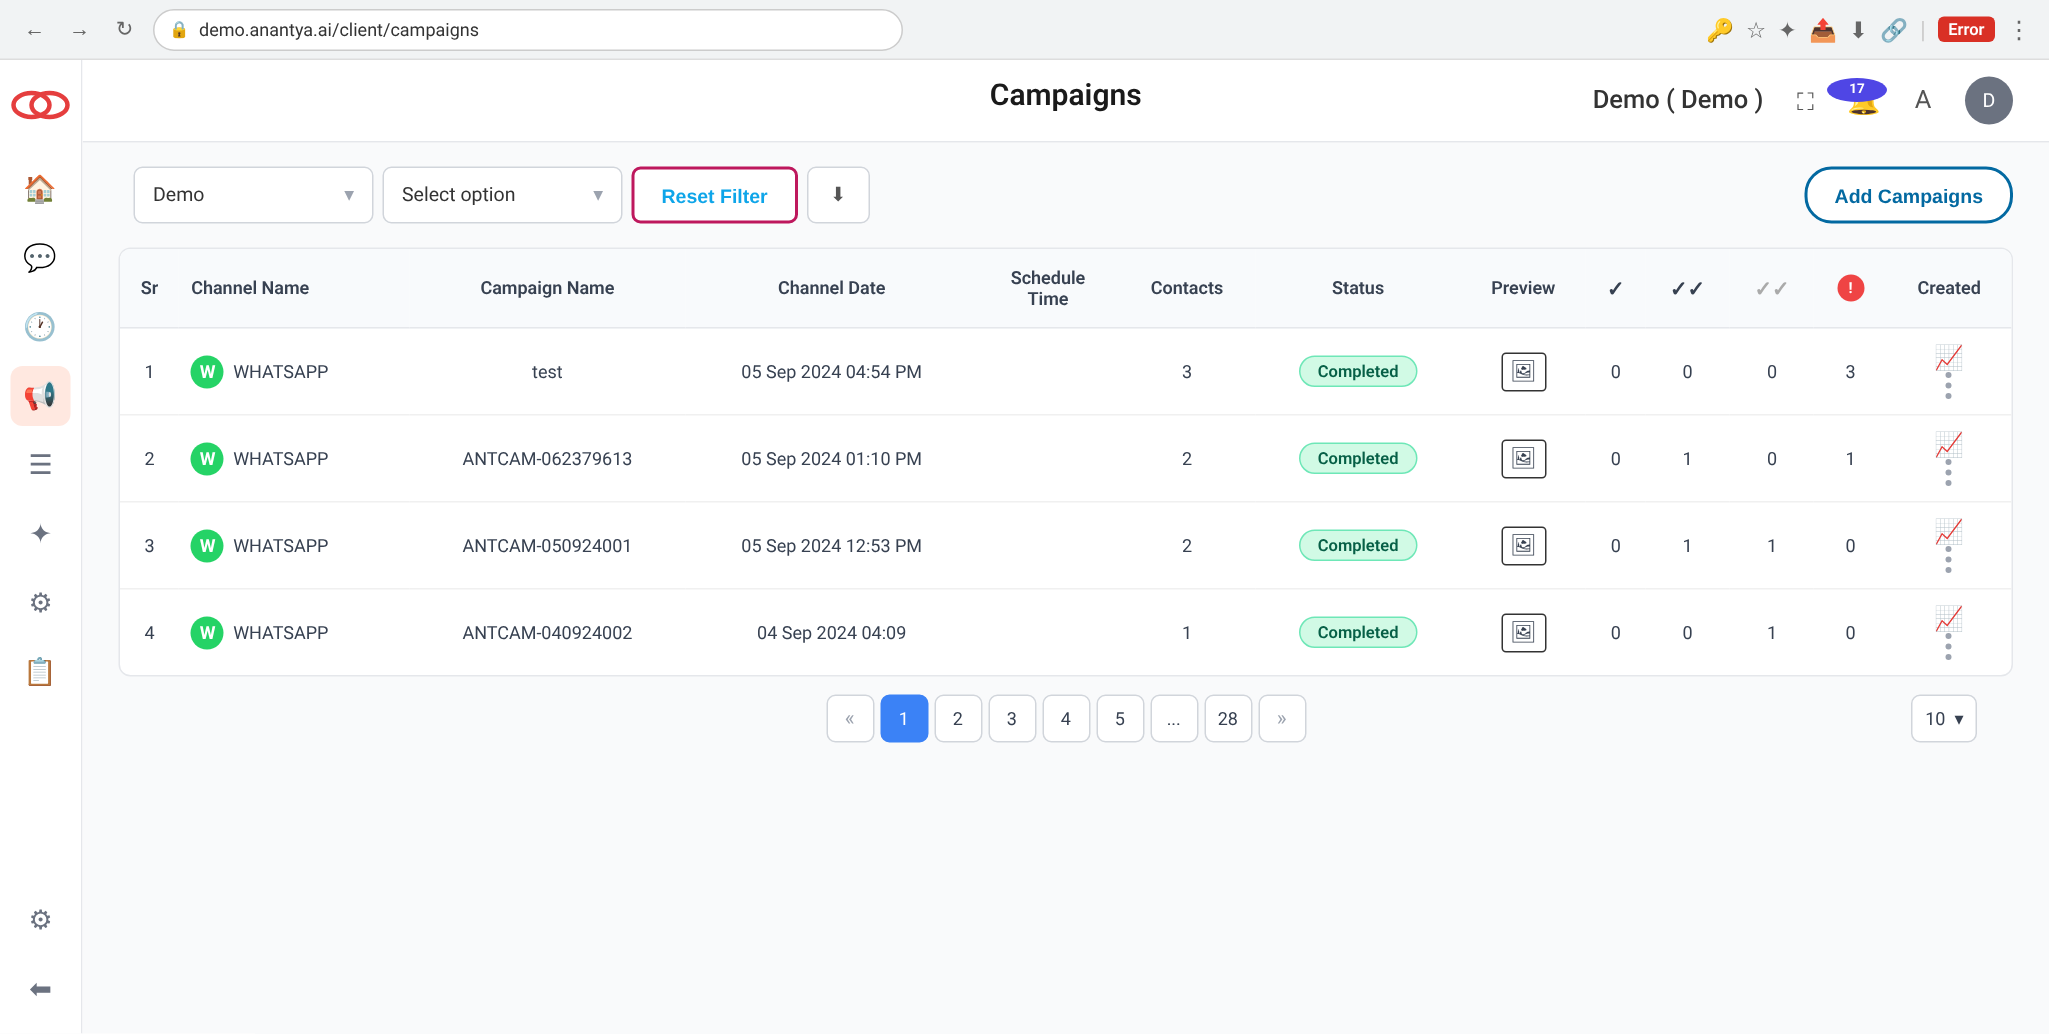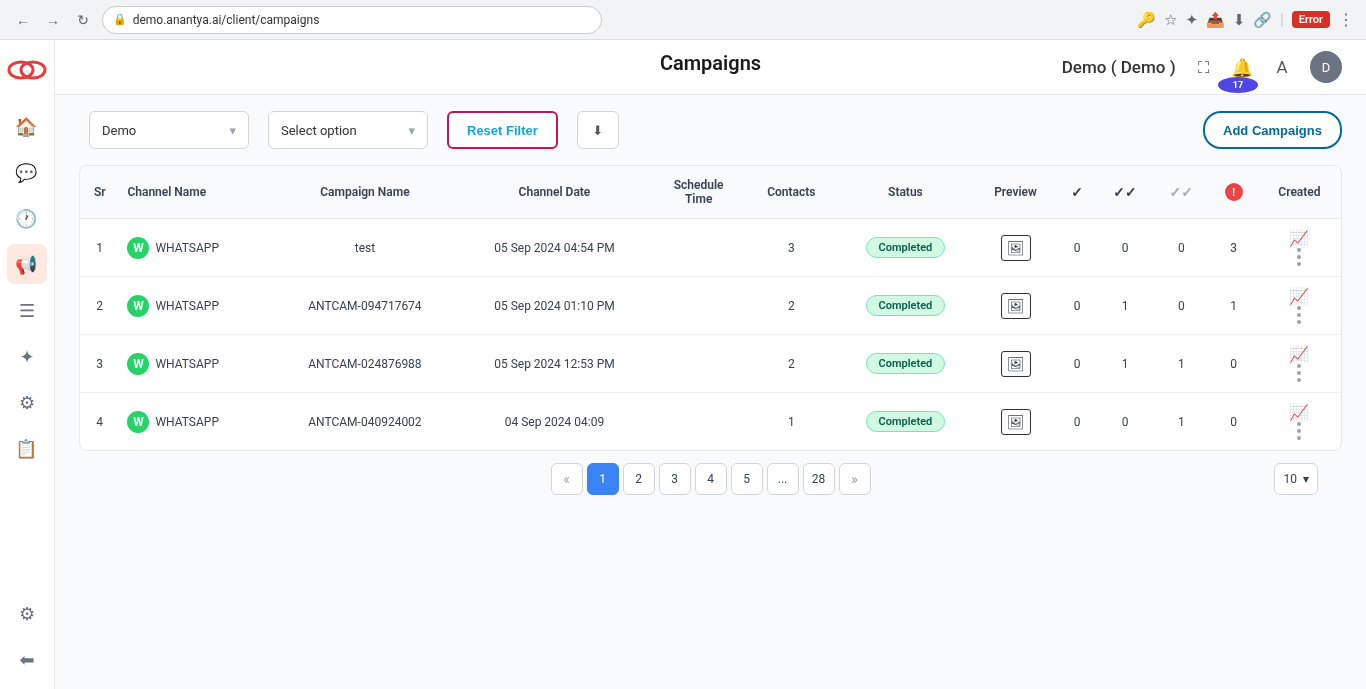--- a/index.html
+++ b/index.html
@@ -101,21 +101,20 @@
     }
     .notif-badge {
       position: relative; display: inline-flex;
     }
     .badge-dot {
       position: absolute; top: -4px; right: -4px;
       background: #4f46e5; color: #fff; font-size: 9px;
       width: 40px; height: 16px; border-radius: 50%;
       display: flex; align-items: center; justify-content: center;
       font-weight: 700;
-      margin-top: 24px;
     }
     .avatar-circle {
       width: 32px; height: 32px; border-radius: 50%;
       background: #6b7280;
       display: flex; align-items: center; justify-content: center;
       color: #fff; font-size: 13px; cursor: pointer;
     }
 
     
     .main-content {
@@ -124,21 +123,21 @@
       background: #f9fafb;
       display: flex; flex-direction: column;
     }
     .content-wrapper {
       padding: 16px 24px;
       flex: 1;
     }
 
     
     .filters-row {
-      display: flex; align-items: center; gap: 19px; margin-bottom: 16px; padding-left: 10px;
+      display: flex; align-items: center; gap: 6px; margin-bottom: 16px; padding-left: 10px;
     }
     .select-dropdown {
       height: 38px;
       border: 1px solid #d1d5db;
       border-radius: 6px;
       background: #fff;
       display: flex; align-items: center; justify-content: space-between;
       padding: 0 12px;
       cursor: pointer;
       font-size: 13px;
@@ -420,21 +419,21 @@
     </td>
   </tr>
               <tr>
     <td>2</td>
     <td class="left">
       <div class="channel-cell">
         <div class="whatsapp-icon">W</div>
         <span>WHATSAPP</span>
       </div>
     </td>
-    <td>ANTCAM-094717674</td>
+    <td>ANTCAM-062379613</td>
     <td>05 Sep 2024 01:10 PM</td>
     <td></td>
     <td>2</td>
     <td>
       <span class="status-badge status-completed">Completed</span>
     </td>
     <td>
       <div class="preview-icon">🖼</div>
     </td>
     <td>0</td>
@@ -451,21 +450,21 @@
     </td>
   </tr>
               <tr>
     <td>3</td>
     <td class="left">
       <div class="channel-cell">
         <div class="whatsapp-icon">W</div>
         <span>WHATSAPP</span>
       </div>
     </td>
-    <td>ANTCAM-024876988</td>
+    <td>ANTCAM-050924001</td>
     <td>05 Sep 2024 12:53 PM</td>
     <td></td>
     <td>2</td>
     <td>
       <span class="status-badge status-completed">Completed</span>
     </td>
     <td>
       <div class="preview-icon">🖼</div>
     </td>
     <td>0</td>

